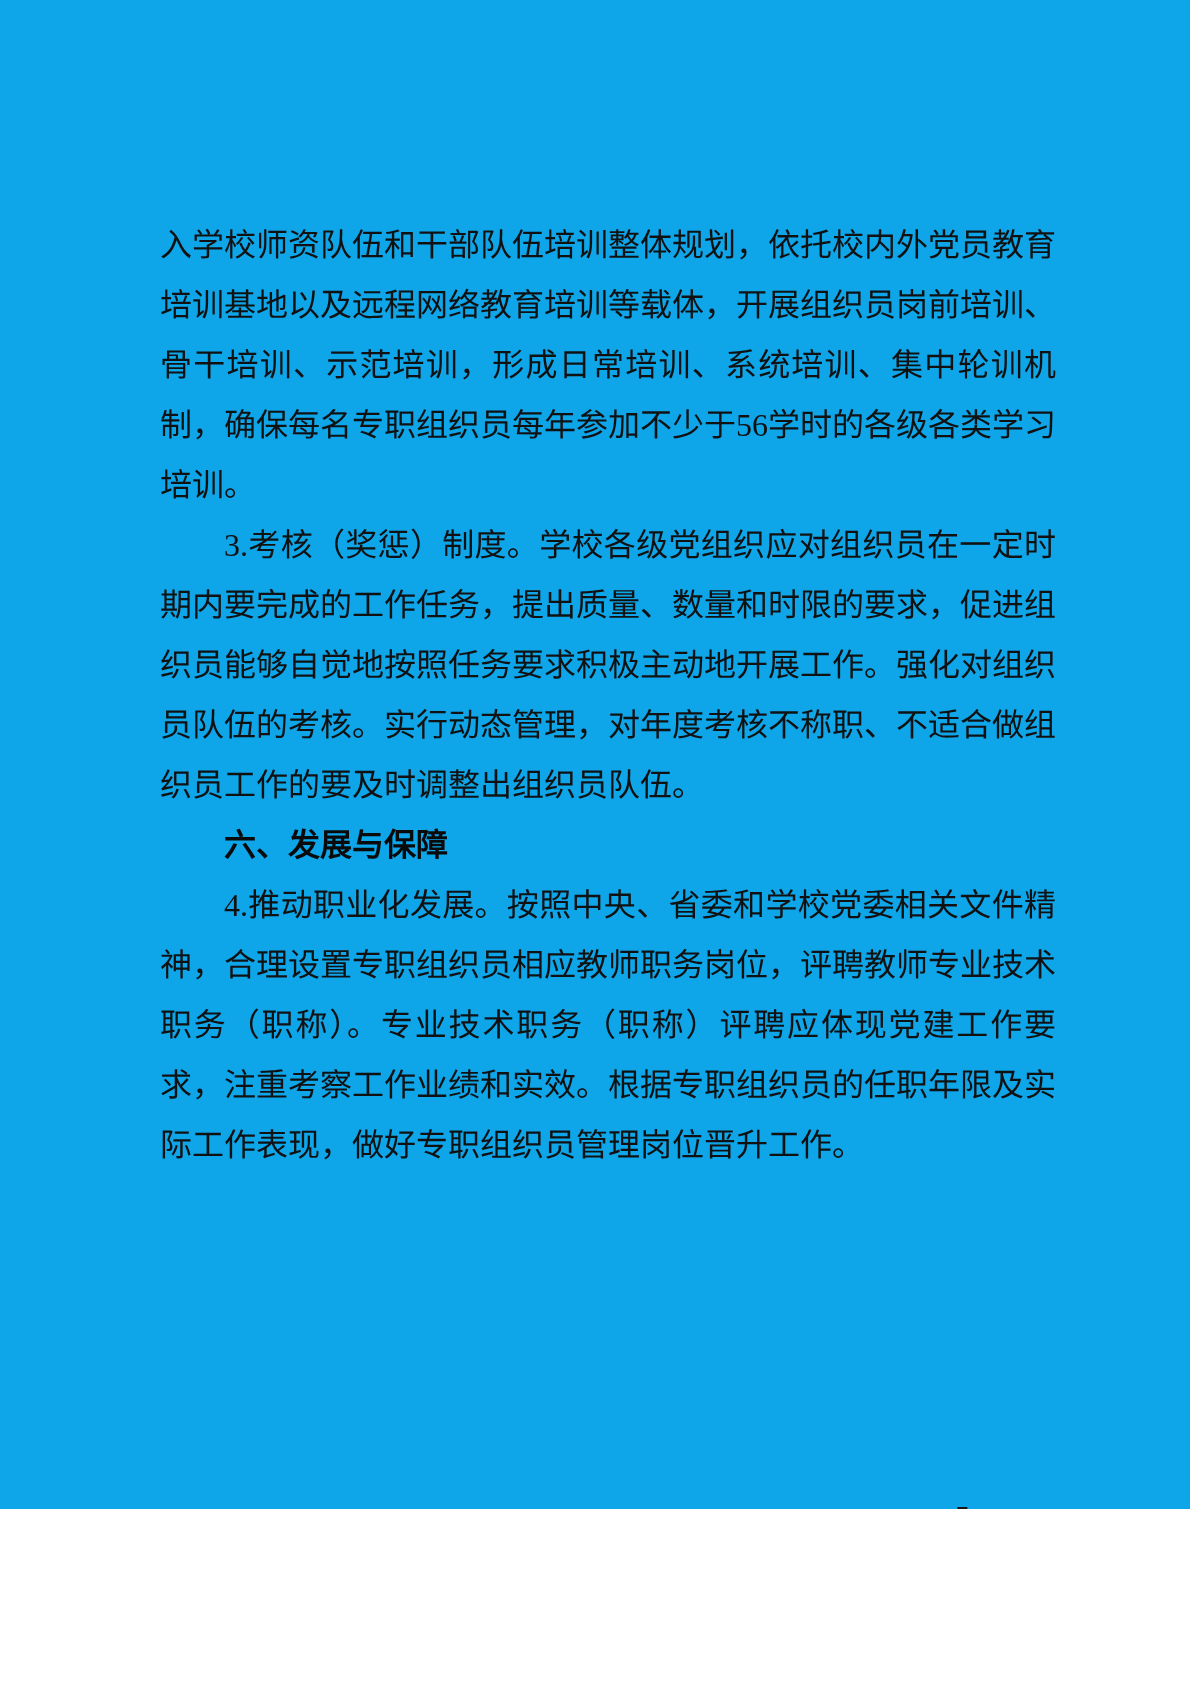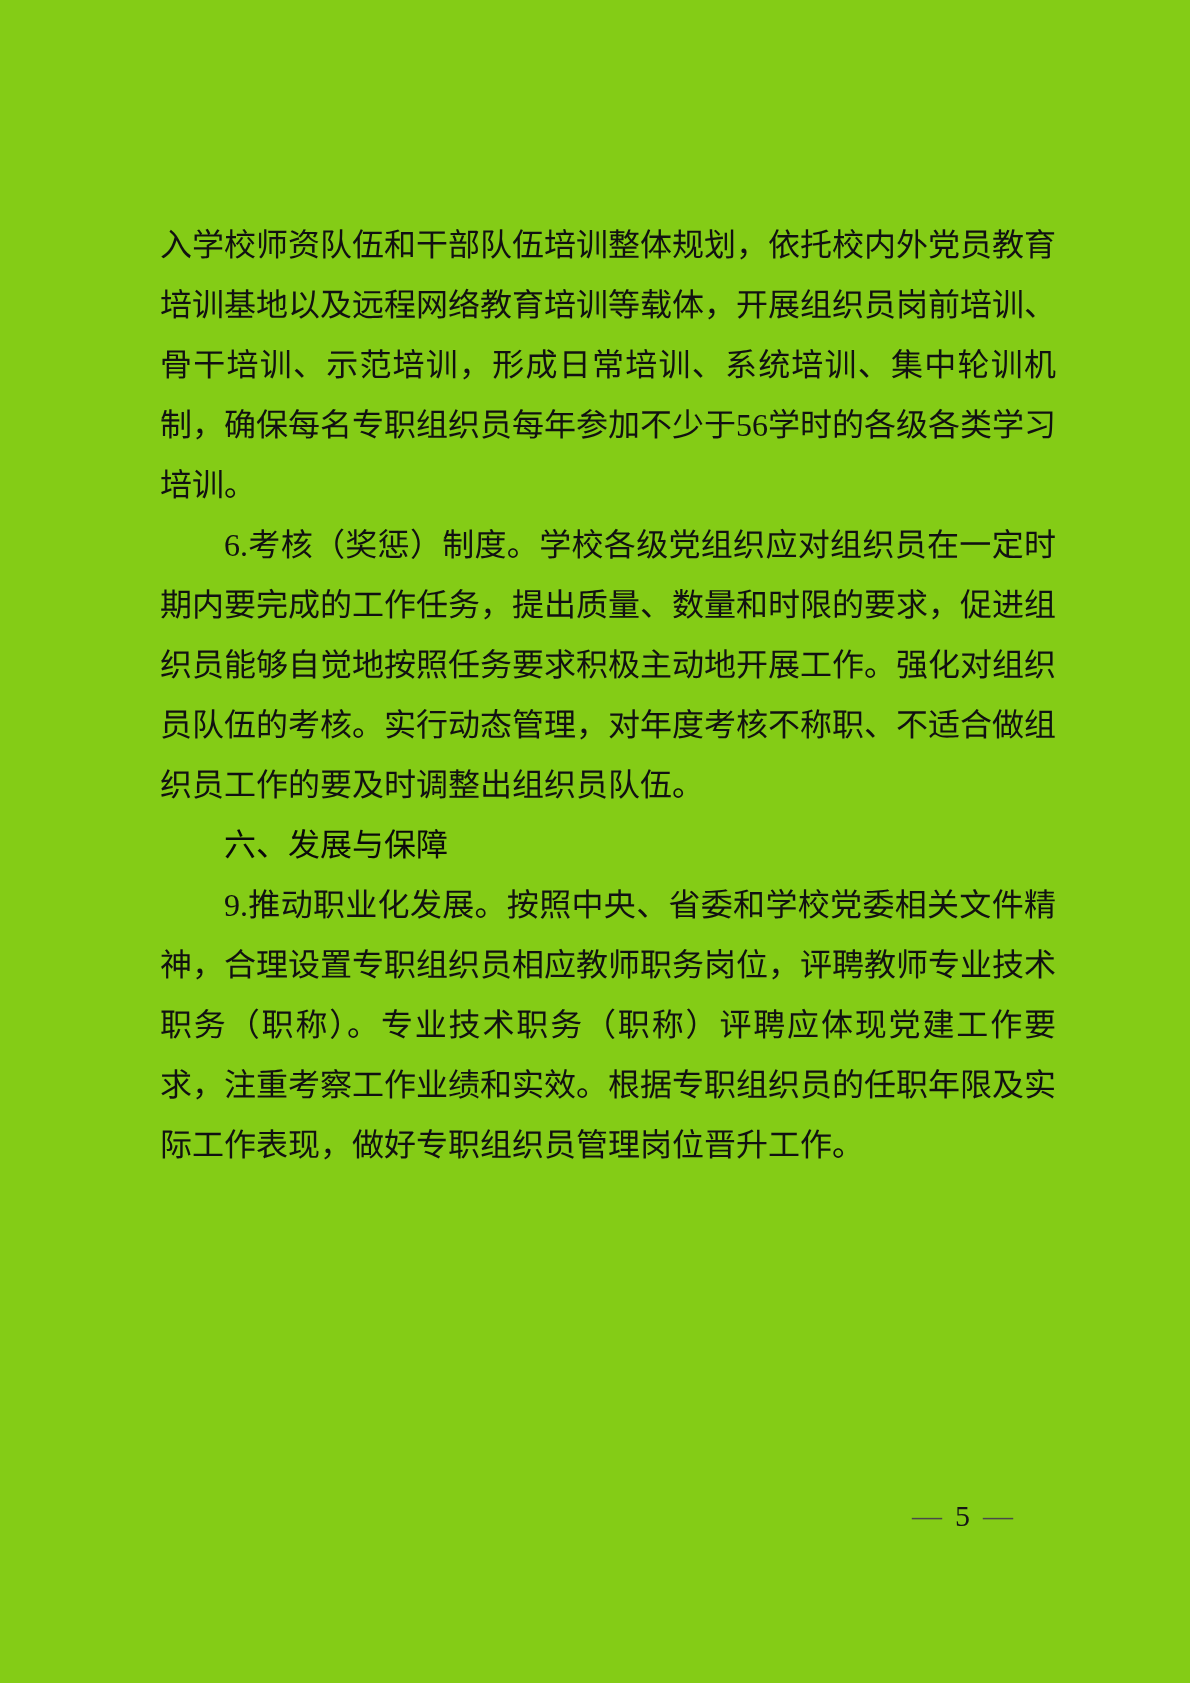--- a/index.html
+++ b/index.html
@@ -3,22 +3,22 @@
 <meta charset="utf-8">
 <style>
   html, body {
     margin: 0;
     padding: 0;
     background: #ffffff;
   }
   .page {
     position: relative;
     width: 1190px;
-    height: 1683px;
-    background: #84cc16;
+    height: 1509px;
+    background: #0ea5e9;
     overflow: hidden;
     font-family: "Liberation Serif", "DejaVu Serif", serif;
   }
   .content {
     position: absolute;
     left: 160px;
     top: 215px;
     width: 896px;
     font-size: 32px;
     line-height: 60px;
@@ -33,21 +33,21 @@
   }
   .content p.no-indent {
     text-indent: 0;
   }
   .content h2.heading {
     margin: 0;
     padding: 0;
     text-indent: 2em;
     font-size: 32px;
     line-height: 60px;
-    font-weight: normal;
+    font-weight: bold;
     color: #0a0a0a;
     font-family: "Liberation Sans", "DejaVu Sans", sans-serif;
     text-align: left;
   }
   .page-footer {
     position: absolute;
     top: 1498px;
     right: 177px;
     display: flex;
     align-items: center;
@@ -62,23 +62,23 @@
   .page-footer .num {
     color: #151515;
   }
 </style>
 </head>
 <body>
 
 <div class="page">
   <main class="content">
     <p class="no-indent">入学校师资队伍和干部队伍培训整体规划，依托校内外党员教育培训基地以及远程网络教育培训等载体，开展组织员岗前培训、骨干培训、示范培训，形成日常培训、系统培训、集中轮训机制，确保每名专职组织员每年参加不少于56学时的各级各类学习培训。</p>
-    <p>6.考核（奖惩）制度。学校各级党组织应对组织员在一定时期内要完成的工作任务，提出质量、数量和时限的要求，促进组织员能够自觉地按照任务要求积极主动地开展工作。强化对组织员队伍的考核。实行动态管理，对年度考核不称职、不适合做组织员工作的要及时调整出组织员队伍。</p>
+    <p>3.考核（奖惩）制度。学校各级党组织应对组织员在一定时期内要完成的工作任务，提出质量、数量和时限的要求，促进组织员能够自觉地按照任务要求积极主动地开展工作。强化对组织员队伍的考核。实行动态管理，对年度考核不称职、不适合做组织员工作的要及时调整出组织员队伍。</p>
     <h2 class="heading">六、发展与保障</h2>
-    <p>9.推动职业化发展。按照中央、省委和学校党委相关文件精神，合理设置专职组织员相应教师职务岗位，评聘教师专业技术职务（职称）。专业技术职务（职称）评聘应体现党建工作要求，注重考察工作业绩和实效。根据专职组织员的任职年限及实际工作表现，做好专职组织员管理岗位晋升工作。</p>
+    <p>4.推动职业化发展。按照中央、省委和学校党委相关文件精神，合理设置专职组织员相应教师职务岗位，评聘教师专业技术职务（职称）。专业技术职务（职称）评聘应体现党建工作要求，注重考察工作业绩和实效。根据专职组织员的任职年限及实际工作表现，做好专职组织员管理岗位晋升工作。</p>
   </main>
 
   <footer class="page-footer">
     <span class="dash">—</span>
     <span class="num">5</span>
     <span class="dash">—</span>
   </footer>
 </div>
 
 </body></html>

